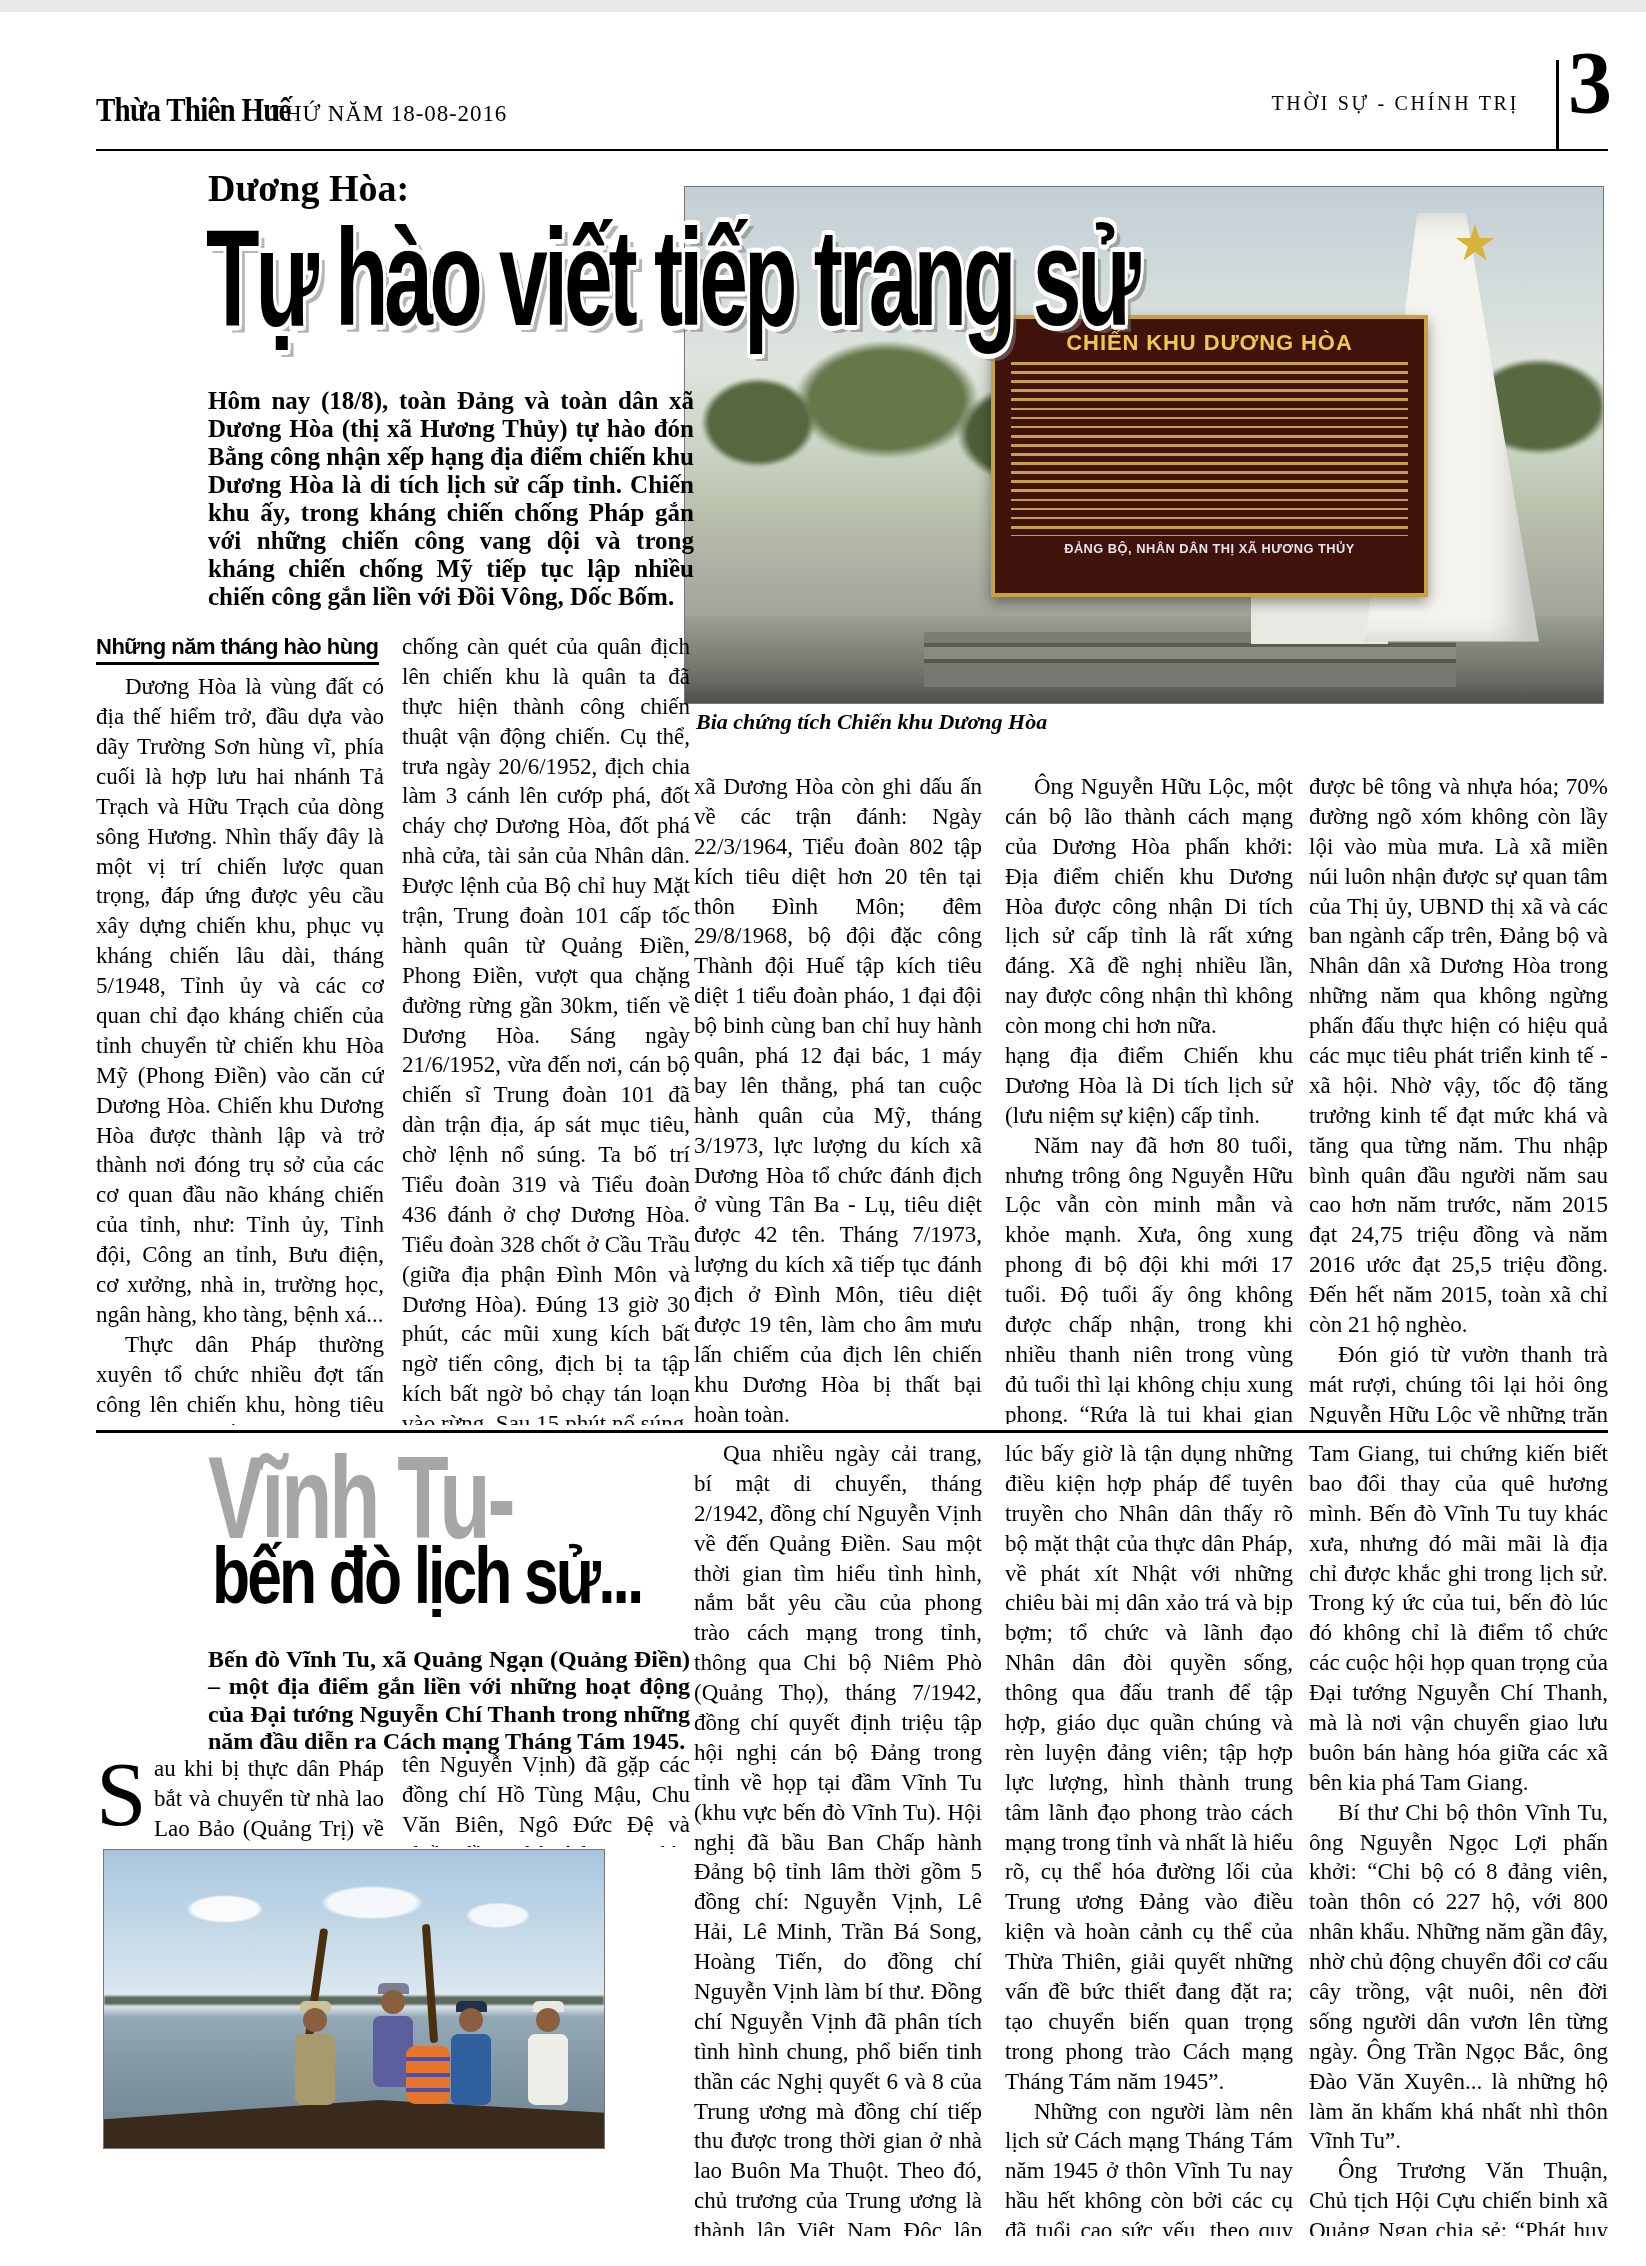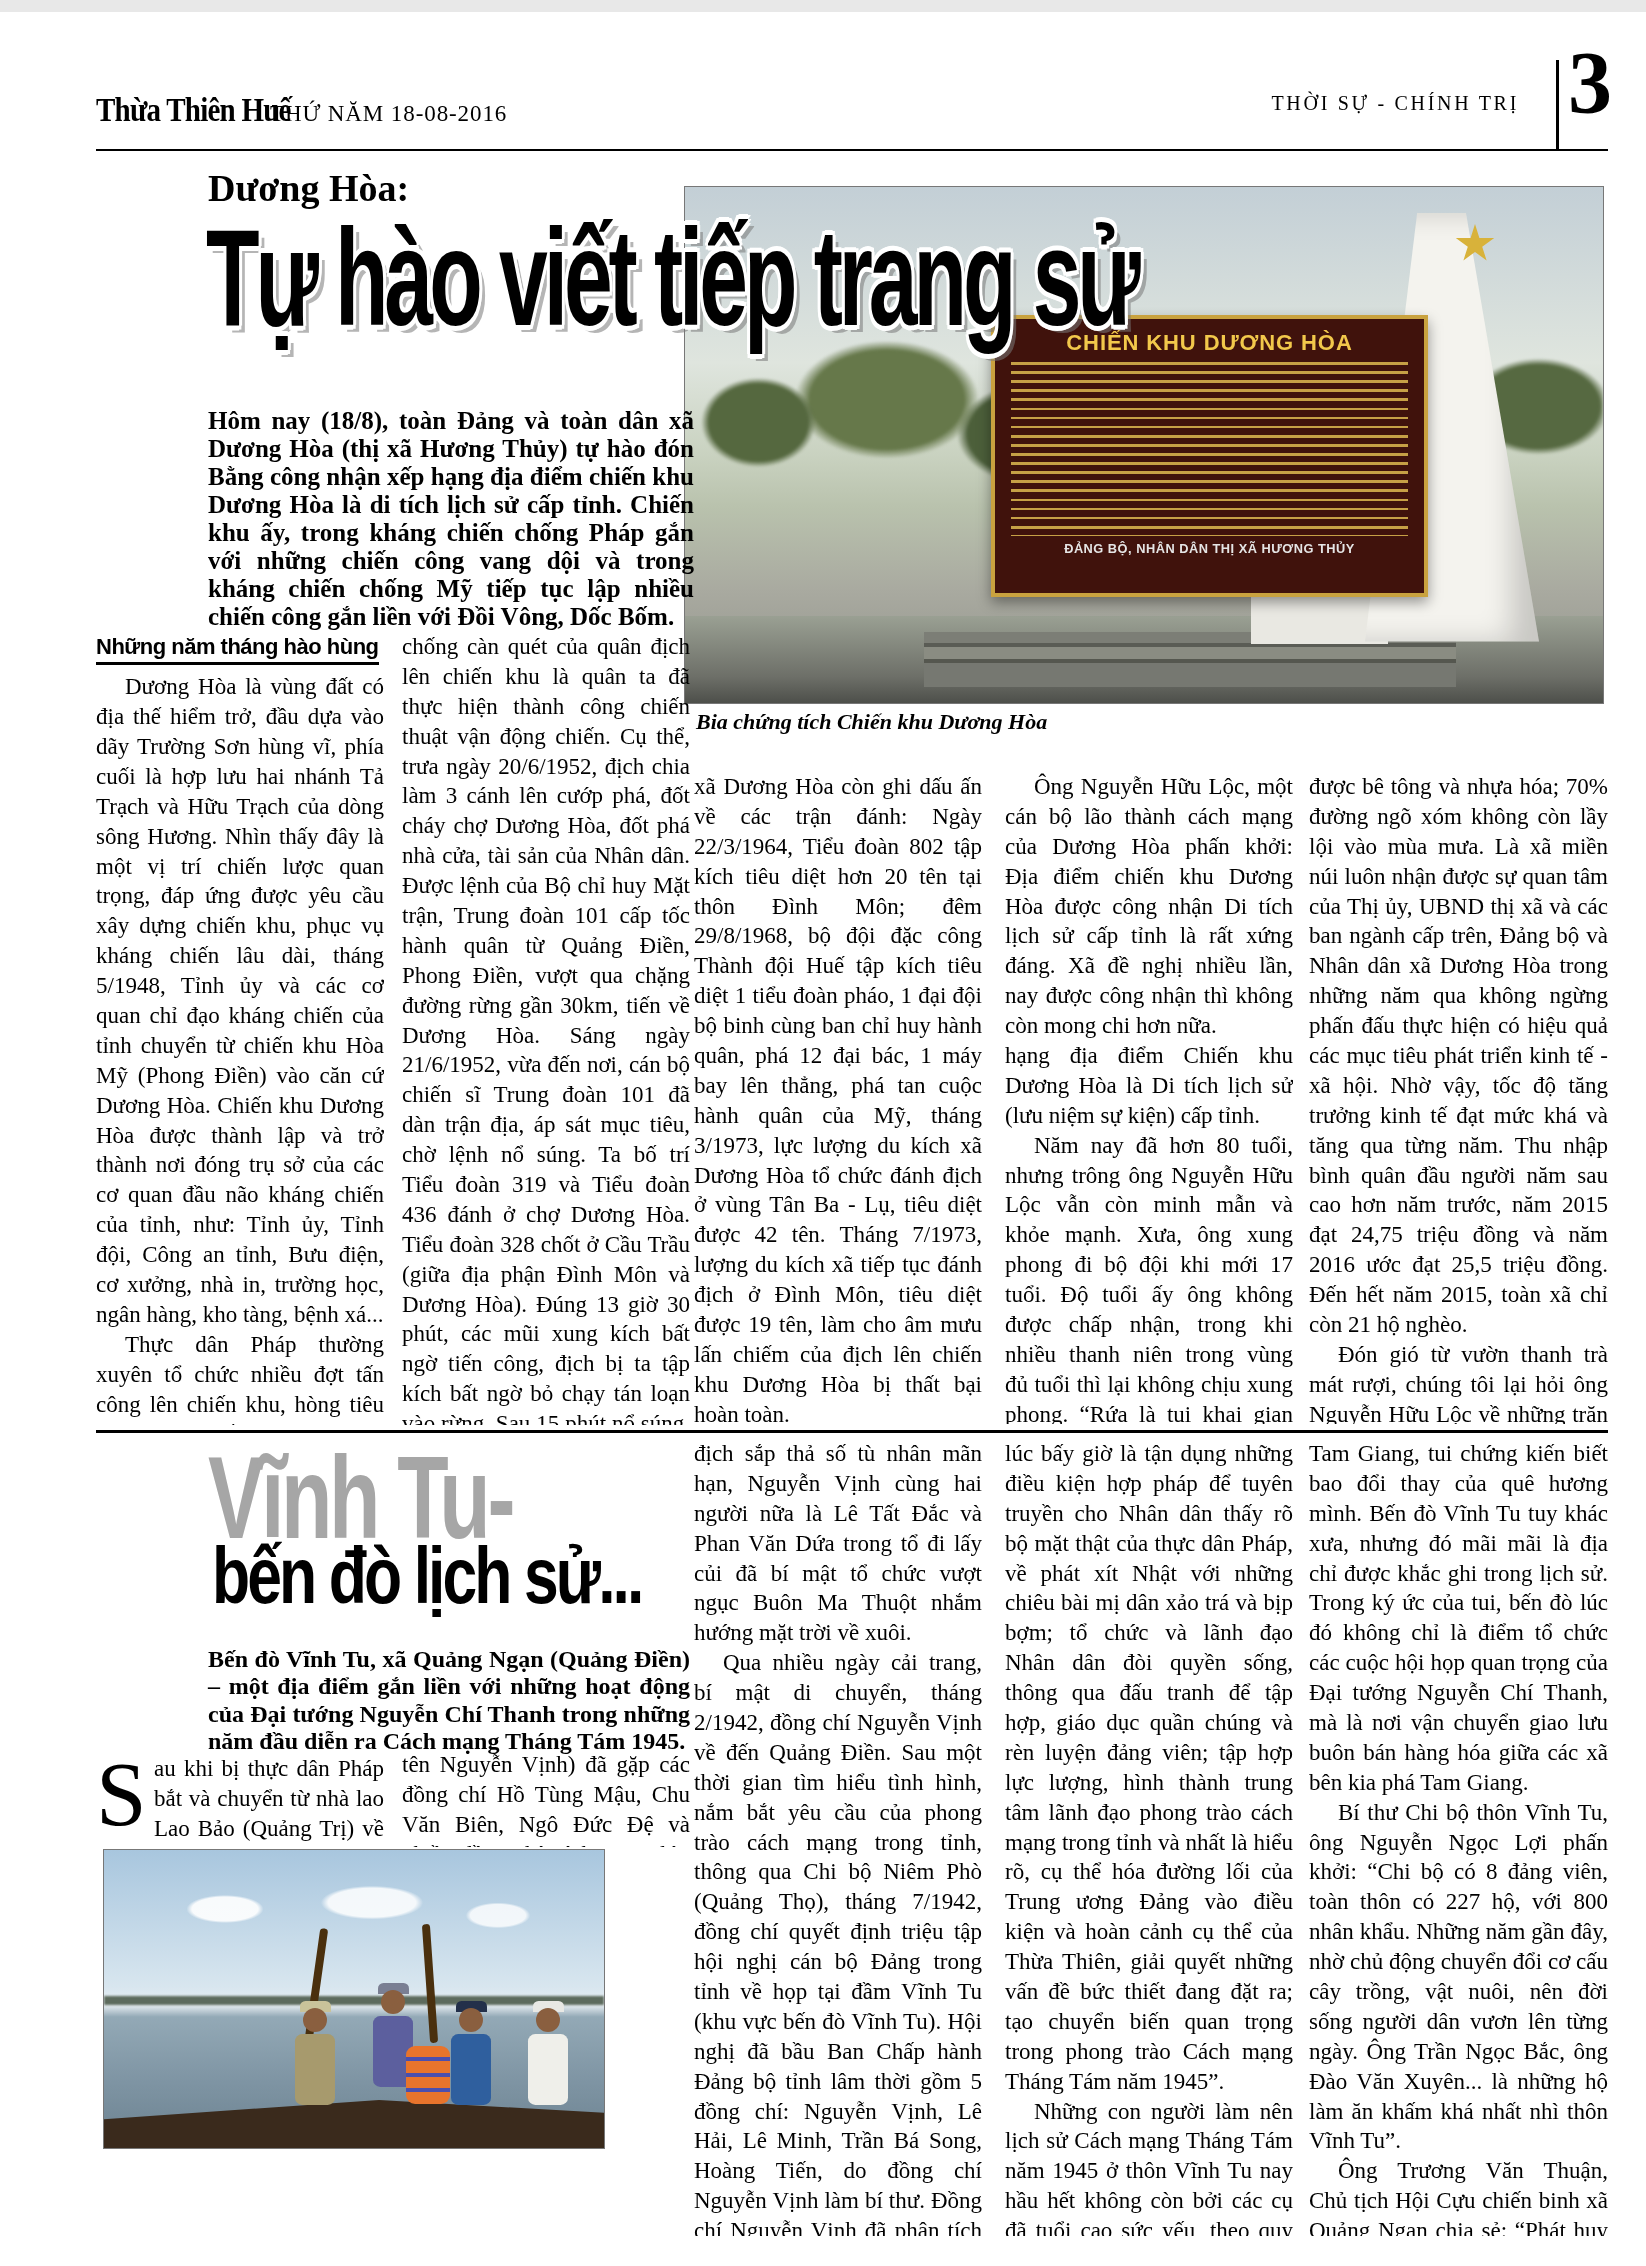--- a/index.html
+++ b/index.html
@@ -42,21 +42,21 @@
         clip-path:polygon(50% 0,61% 35%,98% 35%,68% 57%,79% 91%,50% 70%,21% 91%,32% 57%,2% 35%,39% 35%);}
   .plaque{position:absolute;left:306px;top:128px;width:429px;height:274px;background:#40120c;
           border:4.6px solid #c9a23f;box-shadow:0 5.5px 12.8px rgba(0,0,0,.4);}
   .plaque-title{margin:11px 7.3px 5.5px;text-align:center;color:#f2c84b;font-family:"Liberation Sans",sans-serif;
           font-weight:bold;font-size:22px;letter-spacing:0.9px;}
   .plaque-lines{margin:5.5px 16.4px;height:174px;
       background:repeating-linear-gradient(180deg,rgba(222,185,80,.85) 0 2.7px,transparent 2.7px 9.1px);}
   .plaque-footer{text-align:center;color:#e5e5e5;font-family:"Liberation Sans",sans-serif;
           font-weight:bold;font-size:12.8px;letter-spacing:0.5px;}
   .caption1{position:absolute;left:696px;top:697px;width:914px;font-size:22px;font-weight:bold;font-style:italic;}
-  .lede1{position:absolute;left:208px;top:395px;width:486px;font-size:25px;font-weight:bold;
+  .lede1{position:absolute;left:208px;top:375px;width:486px;font-size:25px;font-weight:bold;
          line-height:1.12;text-align:justify;}
   
   .col{position:absolute;width:288px;text-align:justify;font-size:23px;line-height:1.3;overflow:hidden;}
   .col p{margin:0;}
   .article-p{text-indent:29px;}
   .article-p.no-indent{text-indent:0;}
   .col-subhead{margin:0 0 7.3px;font-family:"Liberation Sans",sans-serif;font-weight:bold;font-size:22px;
         letter-spacing:-0.5px;line-height:1.1;}
   .col-subhead.underlined{display:inline-block;border-bottom:3.7px solid #000;padding-bottom:2.7px;}
   .c1{left:96px;top:620px;height:793px;}
@@ -189,21 +189,20 @@
         <div class="torso"></div>
       </div>
     <div class="fig f4">
         <div class="cap"></div>
         <div class="head"></div>
         <div class="torso"></div>
       </div>
   </div>
 
   <div class="col c2c">
-      <p class="article-p no-indent">địch sắp thả số tù nhân mãn hạn, Nguyễn Vịnh cùng hai người nữa là Lê Tất Đắc và Phan Văn Dứa trong tổ đi lấy củi đã bí mật tổ chức vượt ngục Buôn Ma Thuột nhắm hướng mặt trời về xuôi.</p>
       <p class="article-p">Qua nhiều ngày cải trang, bí mật di chuyển, tháng 2/1942, đồng chí Nguyễn Vịnh về đến Quảng Điền. Sau một thời gian tìm hiểu tình hình, nắm bắt yêu cầu của phong trào cách mạng trong tỉnh, thông qua Chi bộ Niêm Phò (Quảng Thọ), tháng 7/1942, đồng chí quyết định triệu tập hội nghị cán bộ Đảng trong tỉnh về họp tại đầm Vĩnh Tu (khu vực bến đò Vĩnh Tu). Hội nghị đã bầu Ban Chấp hành Đảng bộ tỉnh lâm thời gồm 5 đồng chí: Nguyễn Vịnh, Lê Hải, Lê Minh, Trần Bá Song, Hoàng Tiến, do đồng chí Nguyễn Vịnh làm bí thư. Đồng chí Nguyễn Vịnh đã phân tích tình hình chung, phổ biến tinh thần các Nghị quyết 6 và 8 của Trung ương mà đồng chí tiếp thu được trong thời gian ở nhà lao Buôn Ma Thuột. Theo đó, chủ trương của Trung ương là thành lập Việt Nam Độc lập Đồng minh (gọi tắt là Việt Minh).</p>
     </div>
   <div class="col c2d">
       <p class="article-p no-indent">lúc bấy giờ là tận dụng những điều kiện hợp pháp để tuyên truyền cho Nhân dân thấy rõ bộ mặt thật của thực dân Pháp, về phát xít Nhật với những chiêu bài mị dân xảo trá và bịp bợm; tổ chức và lãnh đạo Nhân dân đòi quyền sống, thông qua đấu tranh để tập hợp, giáo dục quần chúng và rèn luyện đảng viên; tập hợp lực lượng, hình thành trung tâm lãnh đạo phong trào cách mạng trong tỉnh và nhất là hiểu rõ, cụ thể hóa đường lối của Trung ương Đảng vào điều kiện và hoàn cảnh cụ thể của Thừa Thiên, giải quyết những vấn đề bức thiết đang đặt ra; tạo chuyển biến quan trọng trong phong trào Cách mạng Tháng Tám năm 1945”.</p>
       <p class="article-p">Những con người làm nên lịch sử Cách mạng Tháng Tám năm 1945 ở thôn Vĩnh Tu nay hầu hết không còn bởi các cụ đã tuổi cao sức yếu, theo quy luật của thời gian. Lão ngư Nguyễn Nguyệt (93 tuổi) là một trong số ít những người mà chúng tôi may mắn gặp được. Với người dân trong thôn Vĩnh Tu, ông Nguyệt là “người hiếm còn sót lại”, cả đời gắn bó với bến đò này...</p>
     </div>
   <div class="col c2e">
       <p class="article-p no-indent">Tam Giang, tui chứng kiến biết bao đổi thay của quê hương mình. Bến đò Vĩnh Tu tuy khác xưa, nhưng đó mãi mãi là địa chỉ được khắc ghi trong lịch sử. Trong ký ức của tui, bến đò lúc đó không chỉ là điểm tổ chức các cuộc hội họp quan trọng của Đại tướng Nguyễn Chí Thanh, mà là nơi vận chuyển giao lưu buôn bán hàng hóa giữa các xã bên kia phá Tam Giang.</p>
       <p class="article-p">Bí thư Chi bộ thôn Vĩnh Tu, ông Nguyễn Ngọc Lợi phấn khởi: “Chi bộ có 8 đảng viên, toàn thôn có 227 hộ, với 800 nhân khẩu. Những năm gần đây, nhờ chủ động chuyển đổi cơ cấu cây trồng, vật nuôi, nên đời sống người dân vươn lên từng ngày. Ông Trần Ngọc Bắc, ông Đào Văn Xuyên... là những hộ làm ăn khấm khá nhất nhì thôn Vĩnh Tu”.</p>
       <p class="article-p">Ông Trương Văn Thuận, Chủ tịch Hội Cựu chiến binh xã Quảng Ngạn chia sẻ: “Phát huy truyền thống quê hương, dân Vĩnh Tu một lòng theo Đảng, theo Bác Hồ. Tuy sự kiện đồng chí Nguyễn Chí Thanh về hoạt động tại Vĩnh Tu diễn ra ngắn ngủi, nhưng ai cũng cảm thấy tự hào. Vĩnh Tu là thôn hiện có cuộc sống khá nhất, nhì xã Quảng Ngạn”.</p>

